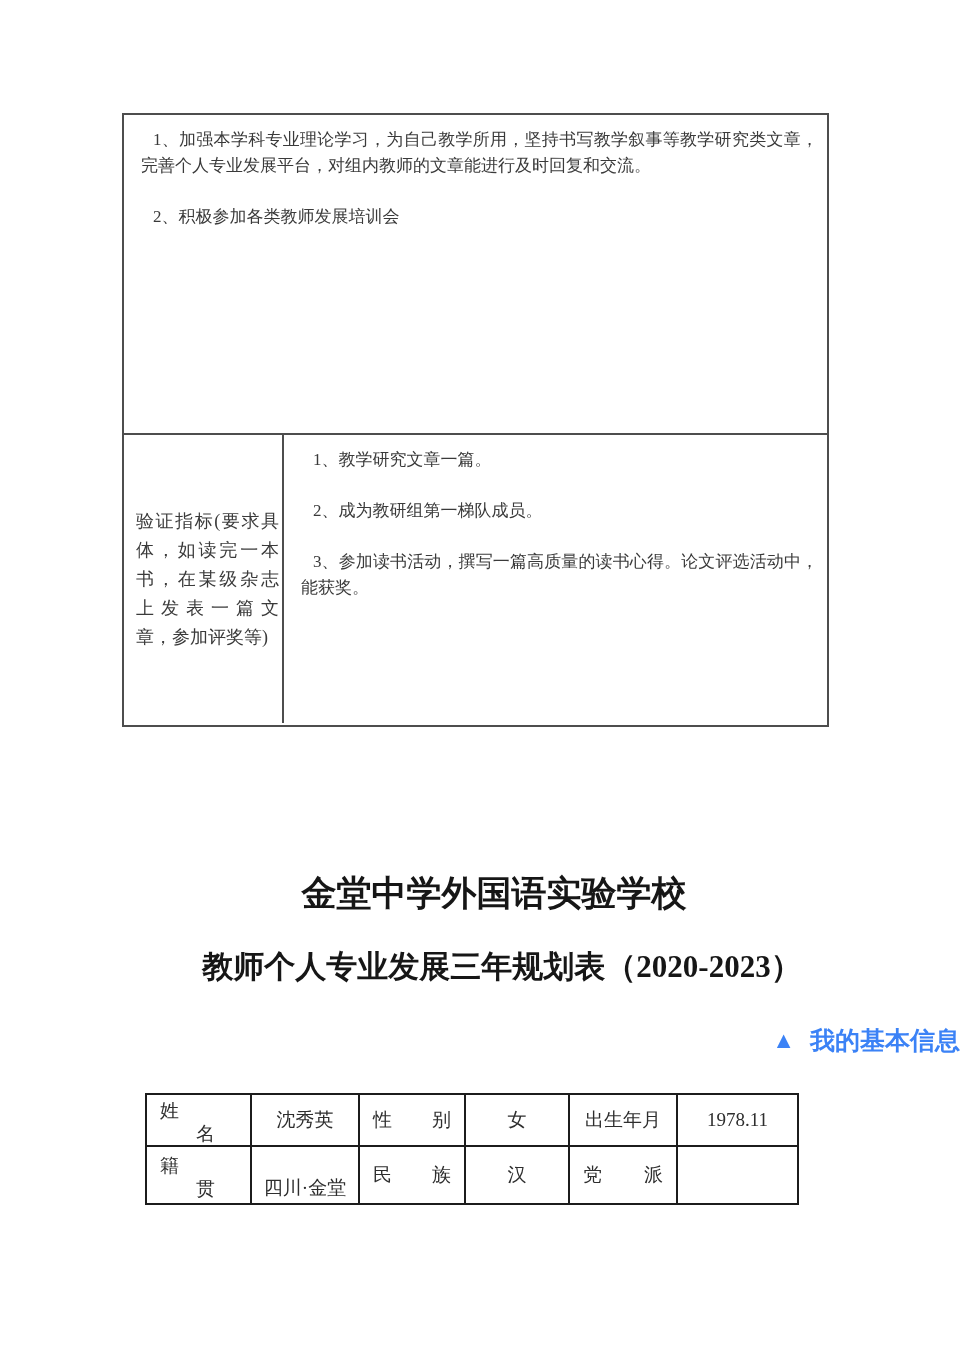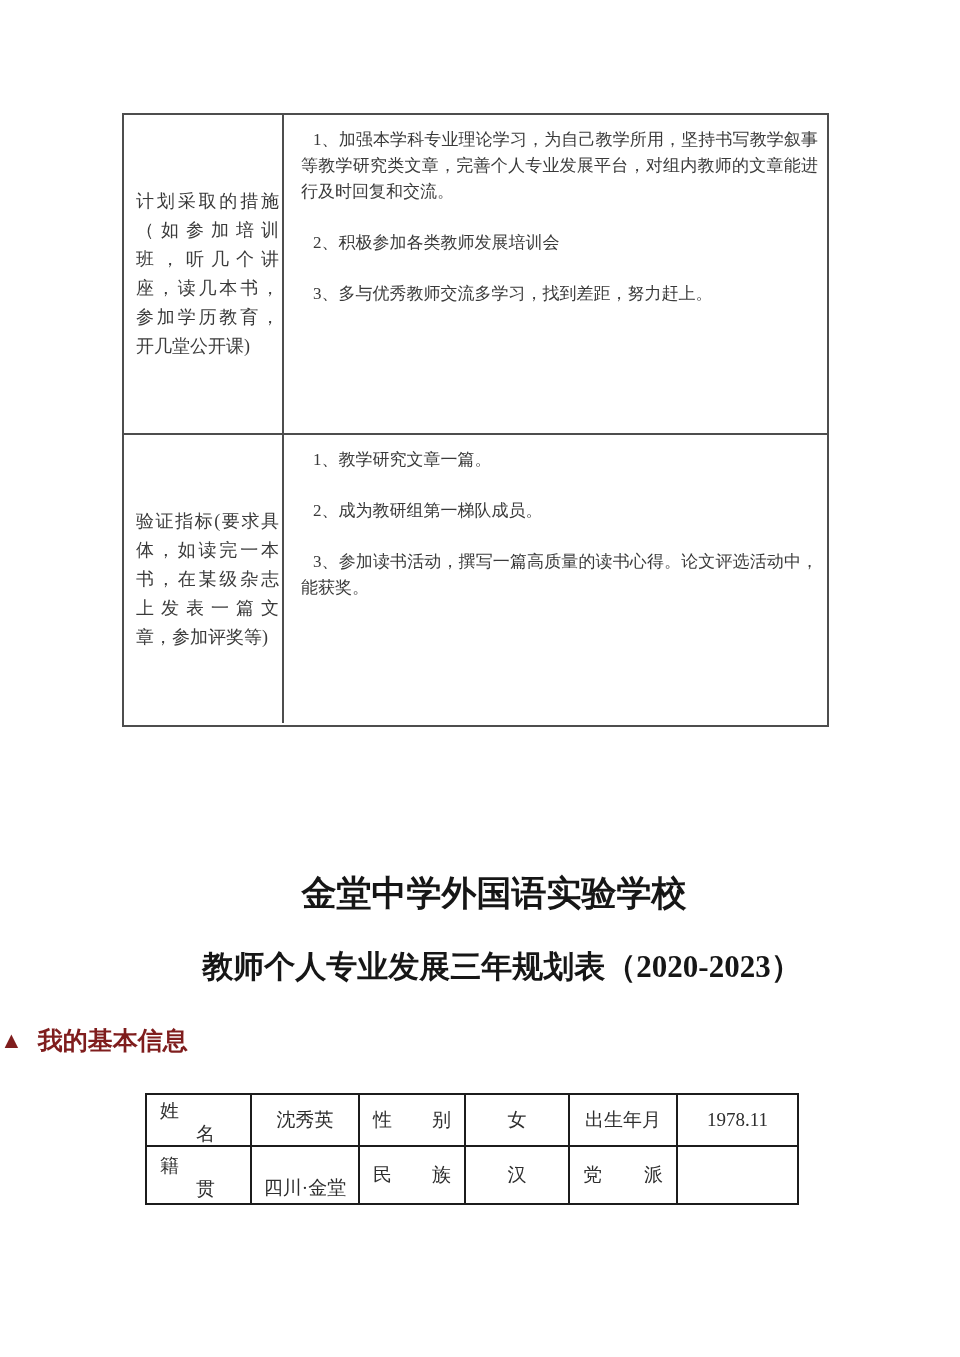--- a/index.html
+++ b/index.html
@@ -25,22 +25,22 @@
              margin: 0 0 25px 8px; color: #3a3a3a; }
 
   
   .school-title { position: absolute; top: 870px; left: 14px; width: 960px;
                   text-align: center; font-size: 35px; font-weight: bold;
                   color: #161616; letter-spacing: 0px; }
   .doc-subtitle { position: absolute; top: 946px; left: 22px; width: 960px;
                   text-align: center; font-size: 31px; font-weight: bold;
                   color: #161616; }
   .section-heading { position: absolute; top: 1024px; left: 0; width: 960px;
-                     text-align: left; font-size: 25px; font-weight: bold;
-                     color: #7f1d1d; }
+                     text-align: right; font-size: 25px; font-weight: bold;
+                     color: #3b82f6; }
   .section-heading .tri { font-size: 23px; margin-right: 15px; position: relative; top: -1px; }
 
   
   .info-table { position: absolute; left: 145px; top: 1093px;
                 border-collapse: collapse; table-layout: fixed;
                 font-size: 19px; color: #2e2e2e; }
   .info-table td { border: 2.5px solid #1c1c1c; vertical-align: middle; overflow: hidden; }
   .row-a td { height: 52px; }
   .row-b td { height: 58px; }
   td.c1 { width: 105px; } td.c2 { width: 108px; }  td.c3 { width: 106px; }
@@ -53,27 +53,23 @@
   .label-center { text-align: center; margin-left: 35px; }
   .origin-wrap { display: inline-block; max-width: 84px; line-height: 25px; text-align: center; margin-top: 24px; }
 </style>
 </head>
 <body>
 
 <div class="page">
 
   <section class="plan-table">
     <div class="pt-row pt-row--first">
-      <div class="pt-label">
-        <span class="pt-label-text">计划采取的措施（如参加培训班，听几个讲座，读几本书，参加学历教育，开几堂公开课)</span>
-      </div>
       <div class="pt-content">
         <p class="pt-item">1、加强本学科专业理论学习，为自己教学所用，坚持书写教学叙事等教学研究类文章，完善个人专业发展平台，对组内教师的文章能进行及时回复和交流。</p>
         <p class="pt-item">2、积极参加各类教师发展培训会</p>
-        <p class="pt-item">3、多与优秀教师交流多学习，找到差距，努力赶上。</p>
       </div>
     </div>
     <div class="pt-row pt-row--second">
       <div class="pt-label">
         <span class="pt-label-text">验证指标(要求具体，如读完一本书，在某级杂志上发表一篇文章，参加评奖等)</span>
       </div>
       <div class="pt-content">
         <p class="pt-item">1、教学研究文章一篇。</p>
         <p class="pt-item">2、成为教研组第一梯队成员。</p>
         <p class="pt-item">3、参加读书活动，撰写一篇高质量的读书心得。论文评选活动中，能获奖。</p>

